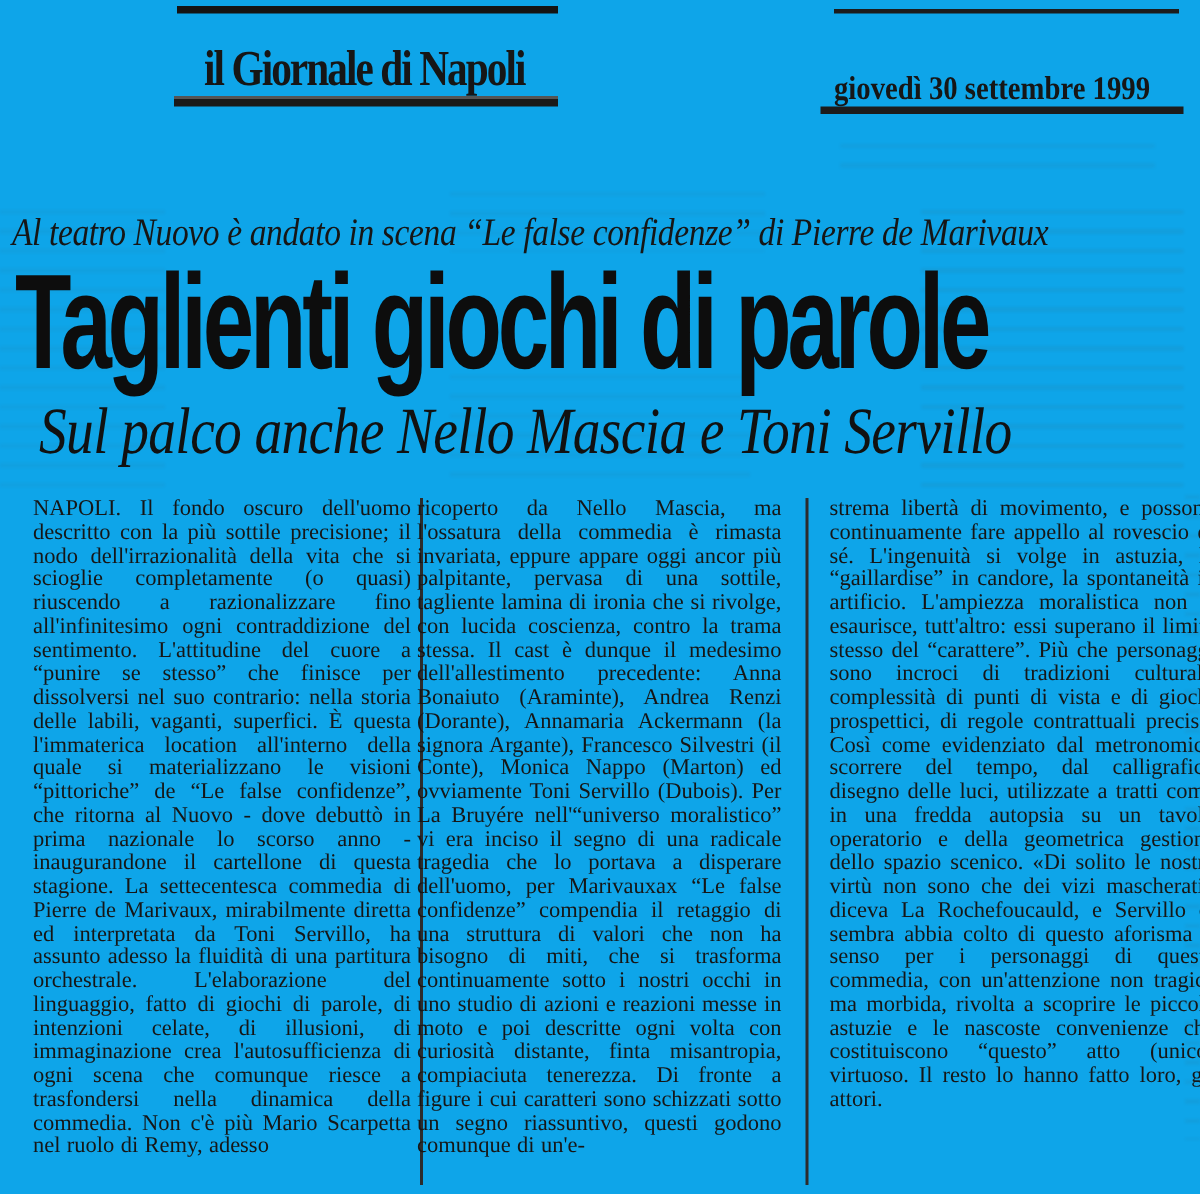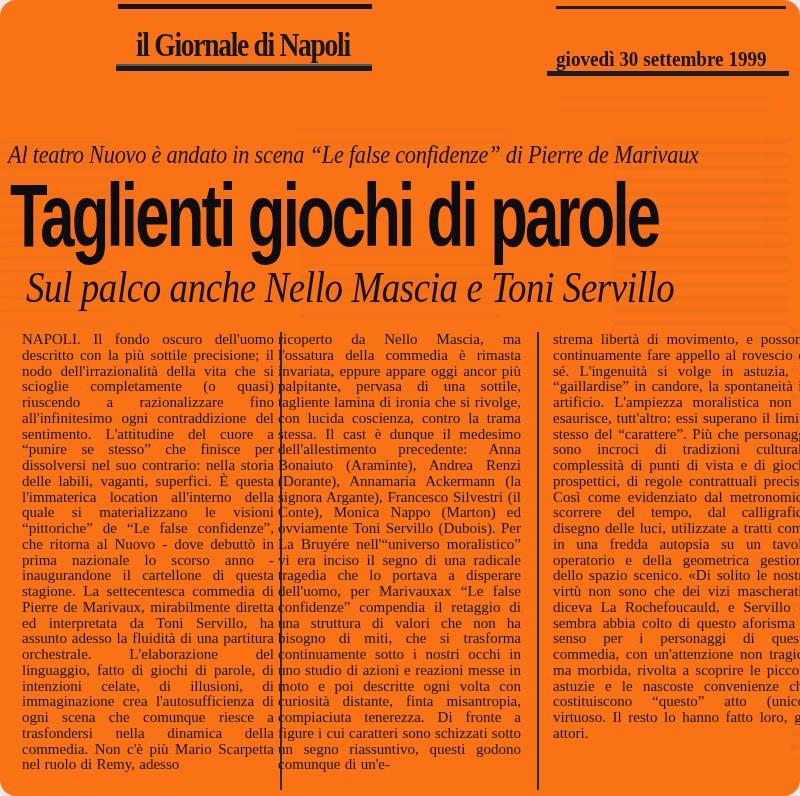--- a/index.html
+++ b/index.html
@@ -1,23 +1,22 @@
 <!DOCTYPE html>
 <html><head>
 <meta charset="utf-8">
 <style>
   html,body{margin:0;padding:0;background:#e9e9e7;}
   #page{
     position:relative;
     width:800px;height:796px;
-    background:#f97316;
+    background:#0ea5e9;
     overflow:hidden;
     font-family:"Liberation Serif", serif;
     color:#161616;
-    border-radius:16px;
   }
   
   .mast-rule-top{position:absolute;left:118px;top:4px;width:254px;height:5px;background:#141414;}
   .mast-rule-bot{position:absolute;left:116px;top:66px;width:256px;height:5px;background:#1a1a1a;box-shadow:0 -2px 0 #555;}
   #masthead{
     position:absolute;left:136px;top:26px;width:300px;
     font-weight:bold;font-size:32px;letter-spacing:-1.5px;white-space:nowrap;
     transform:scale(0.86,1.05);transform-origin:left top;
   }
   

